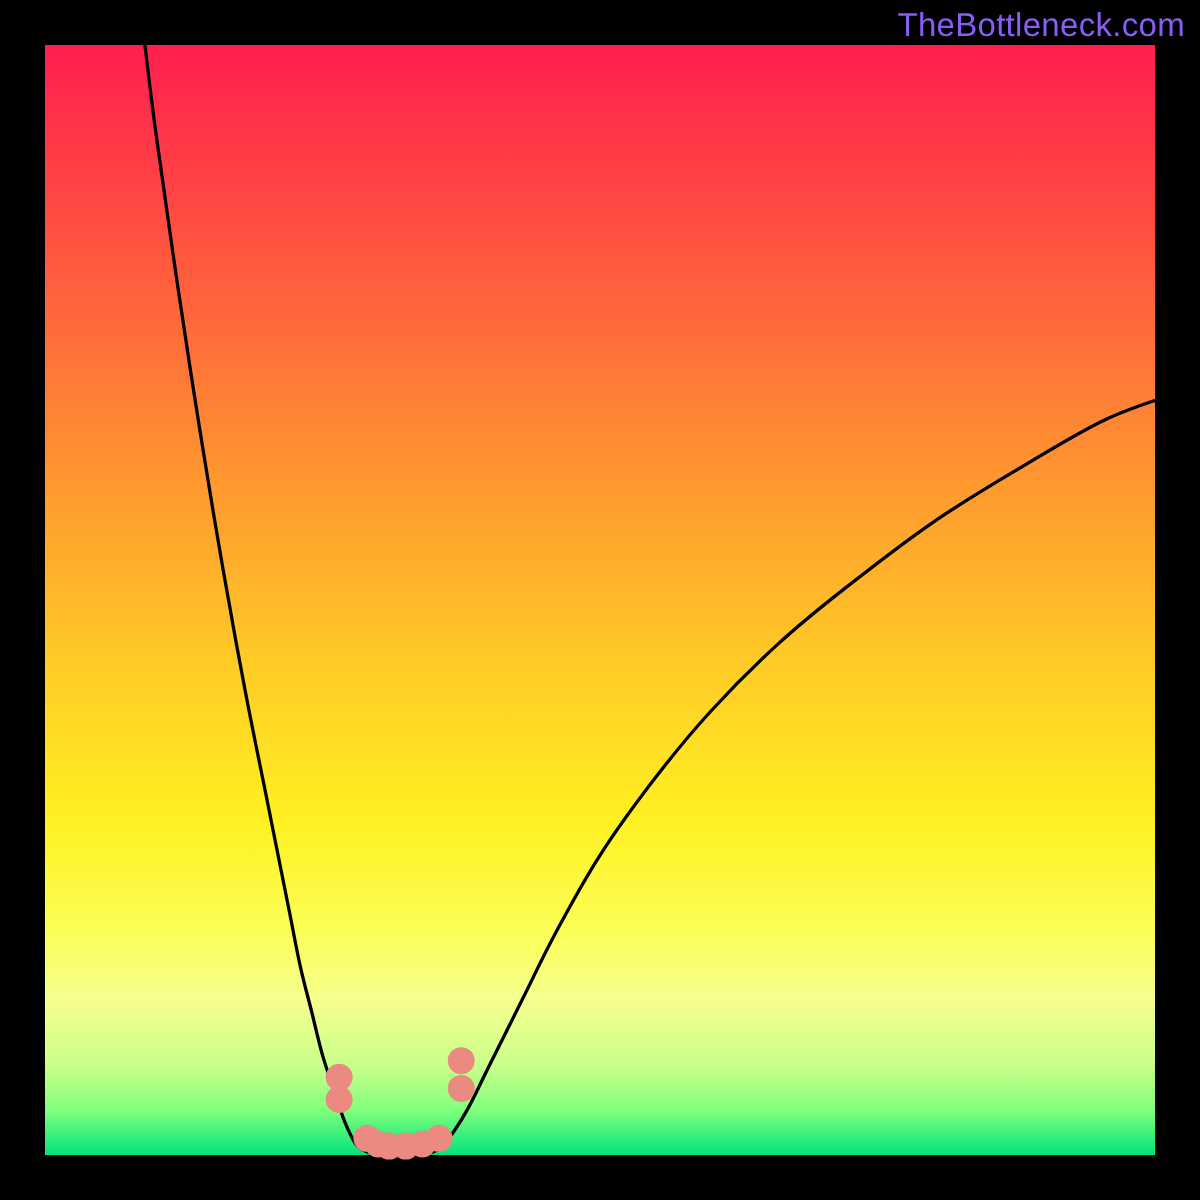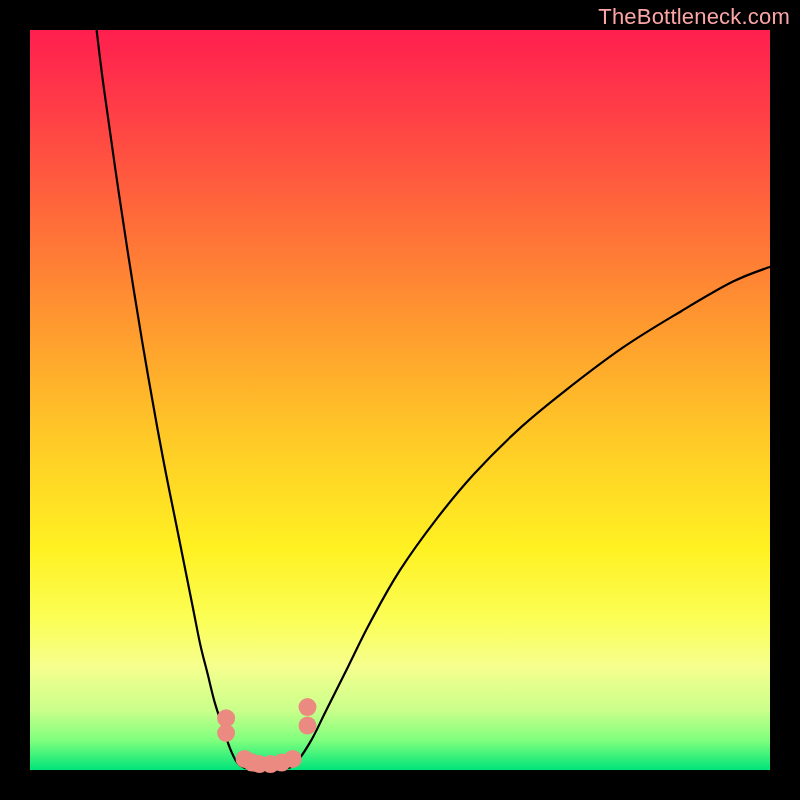--- a/index.html
+++ b/index.html
@@ -36,21 +36,21 @@
       #f6ff8e 86%,
       #c9ff8a 92%,
       #7fff7d 96%,
       #00e47a 100%
     );
   }
   .attribution {
     position: absolute;
     top: 4px;
     right: 10px;
-    color: #fca5a5;
+    color: #8b5cf6;
     font-size: 22px;
     font-weight: 500;
     letter-spacing: 0.2px;
   }
   svg.curve {
     position: absolute;
     left: 0;
     top: 0;
     width: 740px;
     height: 740px;

